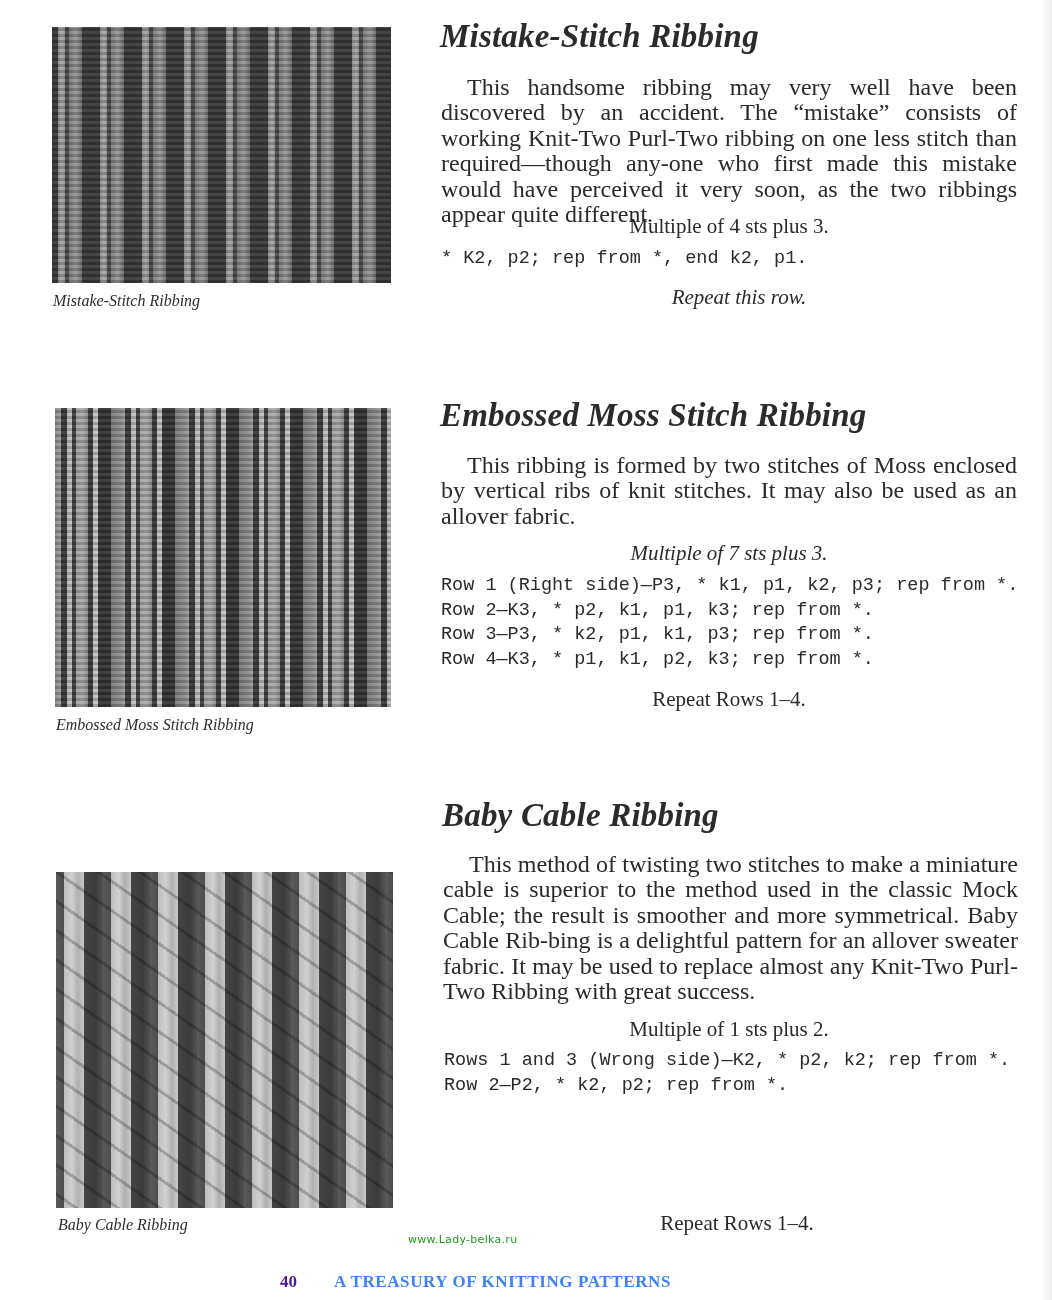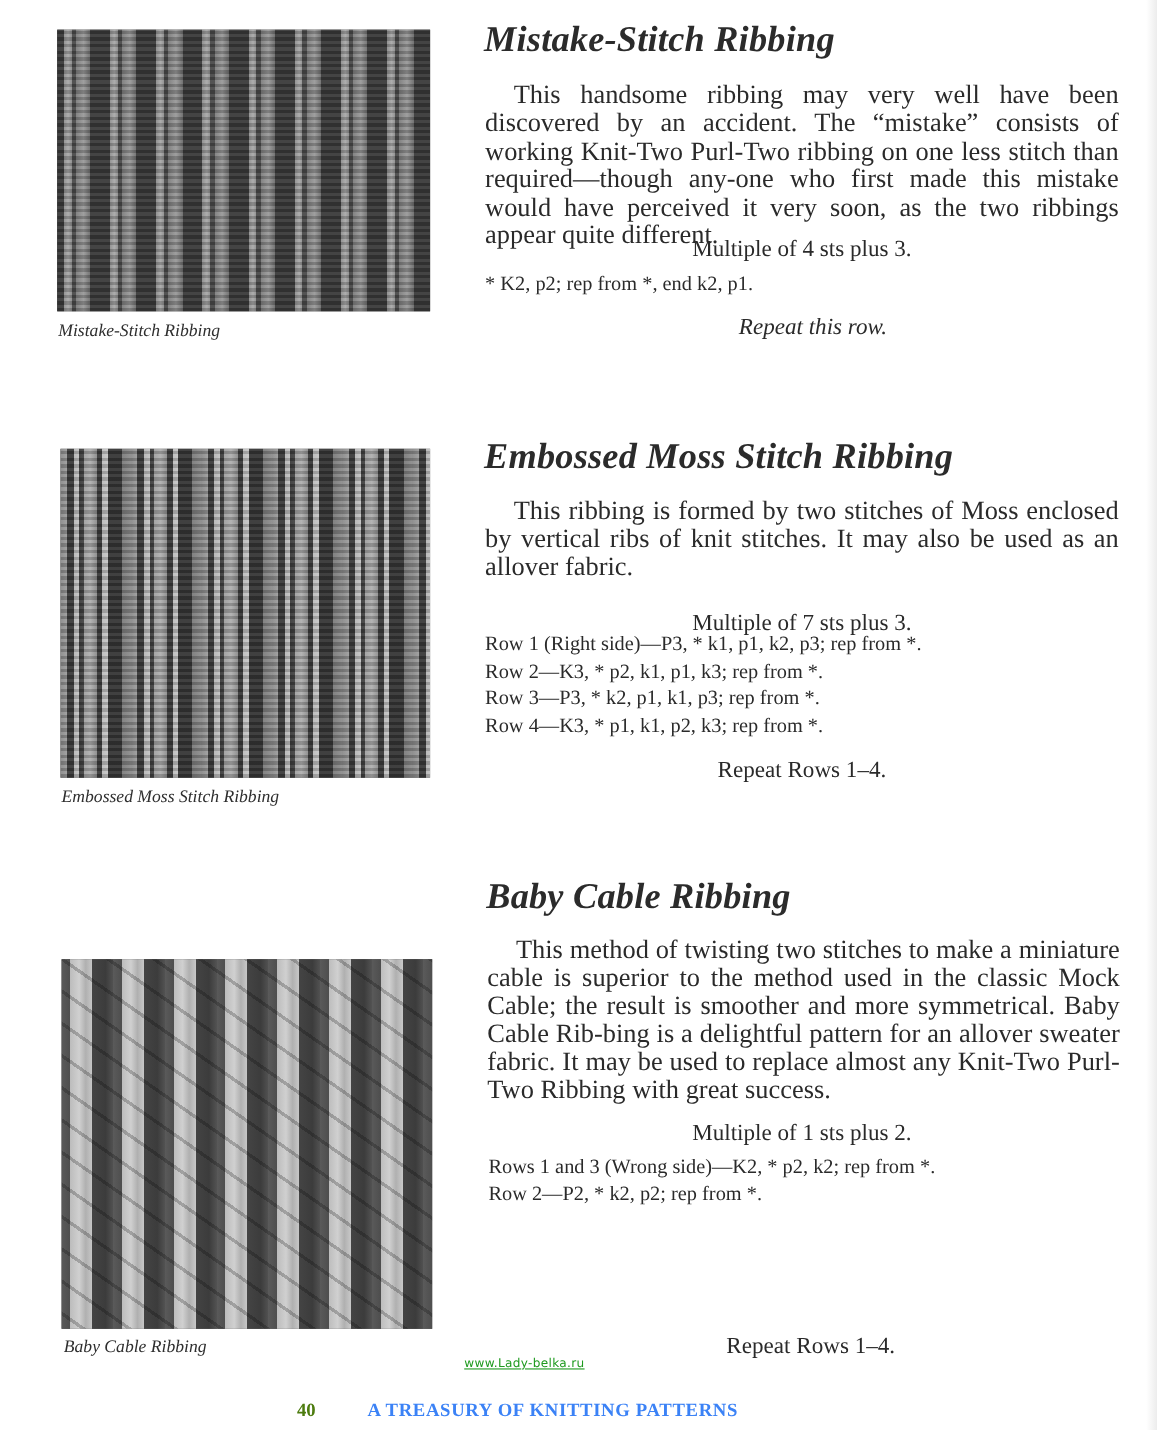--- a/index.html
+++ b/index.html
@@ -74,31 +74,30 @@
   }
   .center {
     position: absolute; left: 441px; width: 576px; margin: 0;
     text-align: center; font-size: 21px; line-height: 24px; white-space: nowrap;
   }
   .rows {
     position: absolute; left: 441px; width: 578px; margin: 0; padding: 0;
     list-style: none; font-size: 18.5px; line-height: 24.6px;
   }
   .rows li {
-    padding-left: 26px; text-indent: -26px; text-align: justify;
+    padding-left: 26px; text-indent: -26px; text-align: justify; font-family: Liberation Mono, monospace;
   }
   .watermark {
-    position: absolute; left: 422px; top: 1233px;
+    position: absolute; left: 408px; top: 1233px;
     font-family: "DejaVu Sans", sans-serif; font-size: 11px; color: #1e9a1e;
     letter-spacing: 0.3px;
-    text-decoration: underline;
   }
   .footer-num {
-    position: absolute; left: 270px; top: 1272px;
-    font-weight: bold; font-size: 17px; color: #4d7c0f;
+    position: absolute; left: 280px; top: 1272px;
+    font-weight: bold; font-size: 17px; color: #4c1d95;
   }
   .footer-title {
     position: absolute; left: 334px; top: 1272px;
     font-weight: bold; font-size: 17px; color: #3b82f6; letter-spacing: 0.6px;
     white-space: nowrap;
   }
 </style>
 </head>
 <body>
 
@@ -113,21 +112,21 @@
 <ul class="rows" style="top:247px;">
   <li>* K2, p2; rep from *, end k2, p1.</li>
 </ul>
 <p class="center" style="top:285px; left:451px;font-style:italic;">Repeat this row.</p>
 
 <div class="swatch sw-moss"></div>
 <div class="caption" style="left:56px; top:716px;">Embossed Moss Stitch Ribbing</div>
 
 <h2 class="title" style="top:397px;">Embossed Moss Stitch Ribbing</h2>
 <p class="para" style="top:453px;">This ribbing is formed by two stitches of Moss enclosed by vertical ribs of knit stitches. It may also be used as an allover fabric.</p>
-<p class="center" style="top:554px;">Multiple of 7 sts plus 3.</p>
+<p class="center" style="top:541px;font-style:italic;">Multiple of 7 sts plus 3.</p>
 <ul class="rows" style="top:574px;">
   <li>Row 1 (Right side)—P3, * k1, p1, k2, p3; rep from *.</li>
   <li>Row 2—K3, * p2, k1, p1, k3; rep from *.</li>
   <li>Row 3—P3, * k2, p1, k1, p3; rep from *.</li>
   <li>Row 4—K3, * p1, k1, p2, k3; rep from *.</li>
 </ul>
 <p class="center" style="top:687px;">Repeat Rows 1–4.</p>
 
 <div class="swatch sw-cable"></div>
 <div class="caption" style="left:58px; top:1216px;">Baby Cable Ribbing</div>

